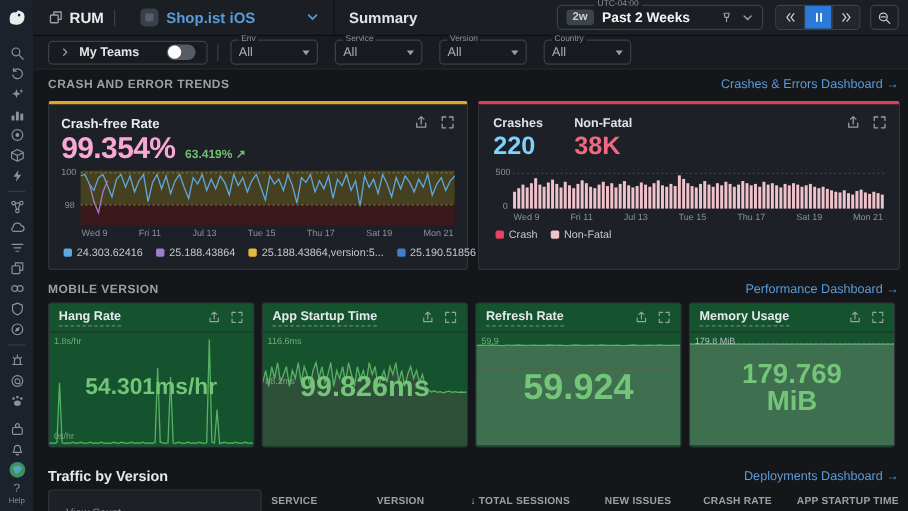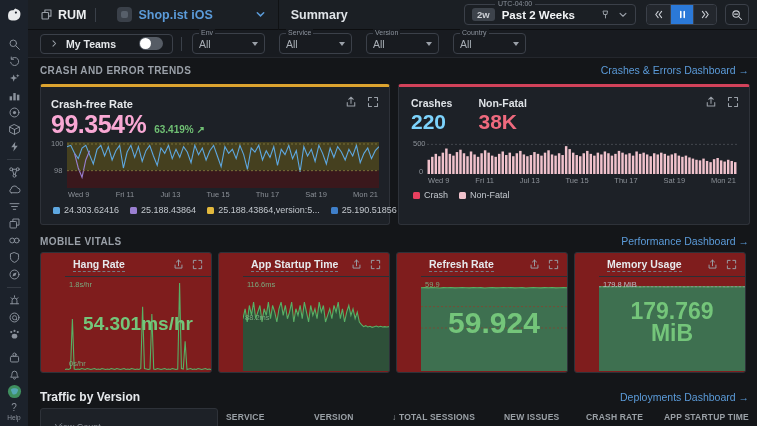--- a/index.html
+++ b/index.html
@@ -84,21 +84,21 @@
   .xlabs { margin-left:16px; display:flex; justify-content:space-between; font-size:7.5px; color:#8b9097; margin-top:2px; padding:0 1px; }
   .legend { margin-left:2px; display:flex; align-items:center; gap:11px; font-size:9px; color:#c3c8ce; margin-top:5px; }
   .lg-item { display:flex; align-items:center; gap:4px; cursor:pointer; }
   .sq { width:7px; height:7px; border-radius:1.5px; }
   .more { margin-left:auto; background:#363b42; border:1px solid #444a51; border-radius:3px; font-size:9px; padding:0 4px; color:#c3c8ce; cursor:pointer; }
   .dualstats { display:flex; gap:26px; margin-top:2px; }
   .dl { font-size:10.5px; font-weight:bold; color:#dfe3e7; }
   .dv { font-size:21px; font-weight:bold; margin-top:1px; }
 
   
-  .vcard { position:absolute; top:252px; width:172px; height:121px; background:#7f1d1d; border:1px solid #2e3239; border-radius:3px;padding-left:24px; }
+  .vcard { position:absolute; top:252px; width:172px; height:121px; background:#14532d; border:1px solid #2e3239; border-radius:3px; }
   .vhead { height:24px; border-bottom:1px solid #2b2f35; display:flex; align-items:center; padding:0 8px; }
   .vtitle { font-size:10.5px; font-weight:bold; color:#e6e9ec; border-bottom:1px dashed #767c85; padding-bottom:1px; }
   .vhead .cicons2 { margin-left:auto; display:flex; gap:8px; }
   .vchart { position:relative; height:94px; }
   .vchart svg { position:absolute; inset:0; width:100%; height:100%; }
   .vval { position:absolute; left:0; right:0; top:50%; transform:translateY(-52%); text-align:center;
           font-weight:bold; color:#74c57a; line-height:0.95; z-index:2; }
   .vy { position:absolute; font-size:7.5px; color:#79a87d; z-index:2; }
 
   
@@ -570,21 +570,21 @@
           <span class="sq" style="background: rgb(232, 64, 95);"></span>
           <span>Crash</span>
         </span>
       <span class="lg-item">
           <span class="sq" style="background: rgb(240, 194, 204);"></span>
           <span>Non-Fatal</span>
         </span>
     </div>
   </div>
 
-  <div class="sect-title" style="left:40px; top:236px;">MOBILE VITALS</div>
+  <div class="sect-title" style="left:40px; top:236px;">MOBILE VERSION</div>
   <div class="sect-link" style="top:235px;">Performance Dashboard →</div>
 
   <div class="vcard" style="left:40px;">
     <div class="vhead">
       <span class="vtitle">Hang Rate</span>
       <span class="cicons2">
         <span class="icn">
             <svg width="11" height="11" viewBox="0 0 16 16">
               <use href="#i-share"></use>
             </svg>
@@ -622,20 +622,21 @@
           </span>
       </span>
     </div>
     <div class="vchart">
       <span class="vy" style="left:4px; top:3px;">116.6ms</span>
       <span class="vy" style="left:2px; top:38%;">88.2ms</span>
       <svg preserveAspectRatio="none" viewBox="0 0 100 40">
           <polygon points="0.00,40 0.00,17.75 1.45,13.52 2.90,19.15 4.35,12.11 5.80,16.34 7.25,10.70 8.70,17.75 10.14,14.93 11.59,12.11 13.04,19.15 14.49,13.52 15.94,16.34 17.39,10.70 18.84,17.75 20.29,12.11 21.74,14.93 23.19,19.15 24.64,13.52 26.09,10.70 27.54,16.34 28.99,12.11 30.43,17.75 31.88,14.93 33.33,10.70 34.78,19.15 36.23,13.52 37.68,16.34 39.13,12.11 40.58,17.75 42.03,10.70 43.48,14.93 44.93,19.15 46.38,12.11 47.83,16.34 49.28,13.52 50.72,17.75 52.17,10.70 53.62,14.93 55.07,12.11 56.52,19.15 57.97,16.34 59.42,13.52 60.87,17.75 62.32,12.11 63.77,14.93 65.22,10.70 66.67,17.75 68.12,13.52 69.57,19.15 71.01,14.93 72.46,12.11 73.91,16.34 75.36,13.52 76.81,17.75 78.26,14.93 79.71,19.15 81.16,20.28 82.61,21.13 84.06,20.70 85.51,21.27 86.96,20.99 88.41,21.41 89.86,21.13 91.30,20.85 92.75,21.27 94.20,20.99 95.65,21.27 97.10,21.13 98.55,21.27 100.00,21.13 100.00,40" fill="#2e5039"></polygon>
           <polyline points="0.00,17.75 1.45,13.52 2.90,19.15 4.35,12.11 5.80,16.34 7.25,10.70 8.70,17.75 10.14,14.93 11.59,12.11 13.04,19.15 14.49,13.52 15.94,16.34 17.39,10.70 18.84,17.75 20.29,12.11 21.74,14.93 23.19,19.15 24.64,13.52 26.09,10.70 27.54,16.34 28.99,12.11 30.43,17.75 31.88,14.93 33.33,10.70 34.78,19.15 36.23,13.52 37.68,16.34 39.13,12.11 40.58,17.75 42.03,10.70 43.48,14.93 44.93,19.15 46.38,12.11 47.83,16.34 49.28,13.52 50.72,17.75 52.17,10.70 53.62,14.93 55.07,12.11 56.52,19.15 57.97,16.34 59.42,13.52 60.87,17.75 62.32,12.11 63.77,14.93 65.22,10.70 66.67,17.75 68.12,13.52 69.57,19.15 71.01,14.93 72.46,12.11 73.91,16.34 75.36,13.52 76.81,17.75 78.26,14.93 79.71,19.15 81.16,20.28 82.61,21.13 84.06,20.70 85.51,21.27 86.96,20.99 88.41,21.41 89.86,21.13 91.30,20.85 92.75,21.27 94.20,20.99 95.65,21.27 97.10,21.13 98.55,21.27 100.00,21.13" fill="none" stroke="#58b065" stroke-width="1.1" vector-effect="non-scaling-stroke"></polyline>
         </svg>
+      <div class="vval" style="font-size:24px;">99.826ms</div>
     </div>
   </div>
 
   <div class="vcard" style="left:396px;">
     <div class="vhead">
       <span class="vtitle">Refresh Rate</span>
       <span class="cicons2">
         <span class="icn">
             <svg width="11" height="11" viewBox="0 0 16 16">
               <use href="#i-share"></use>

